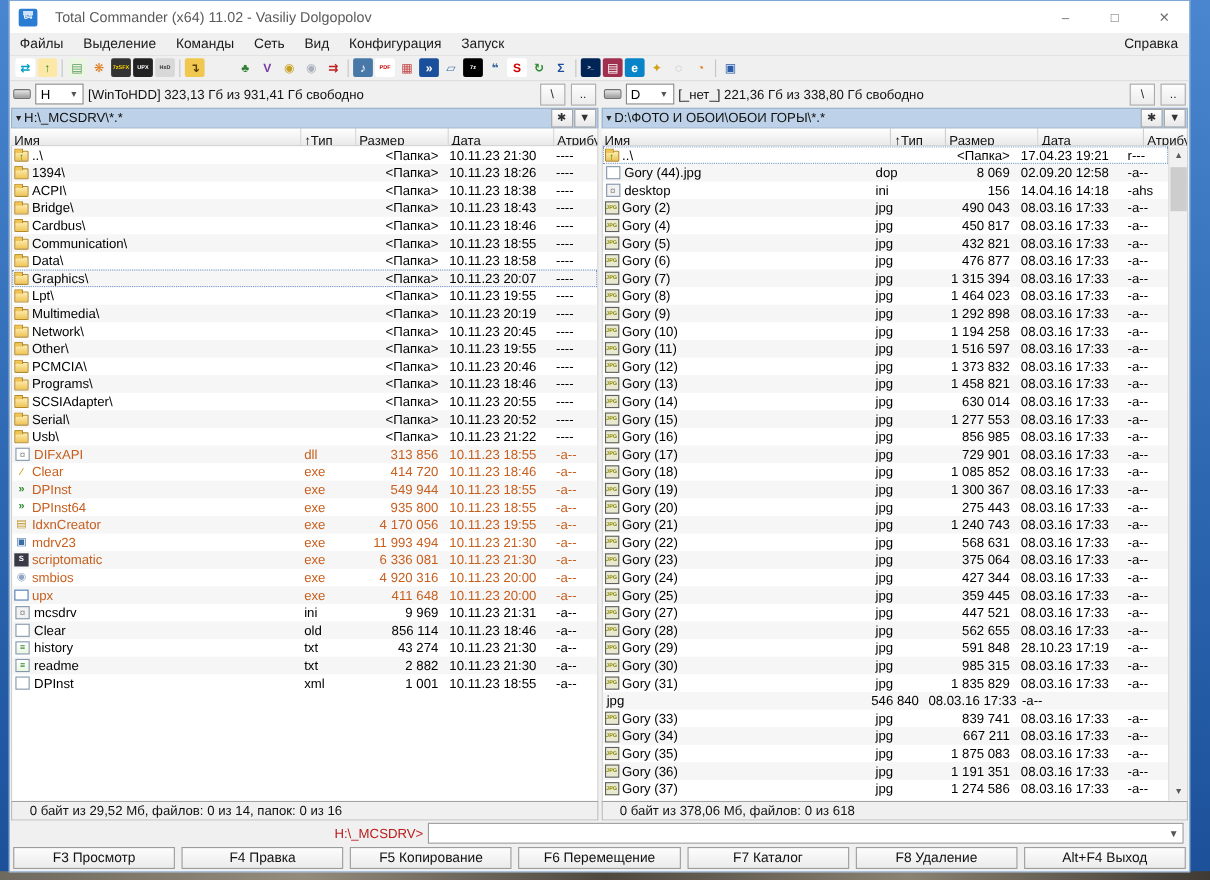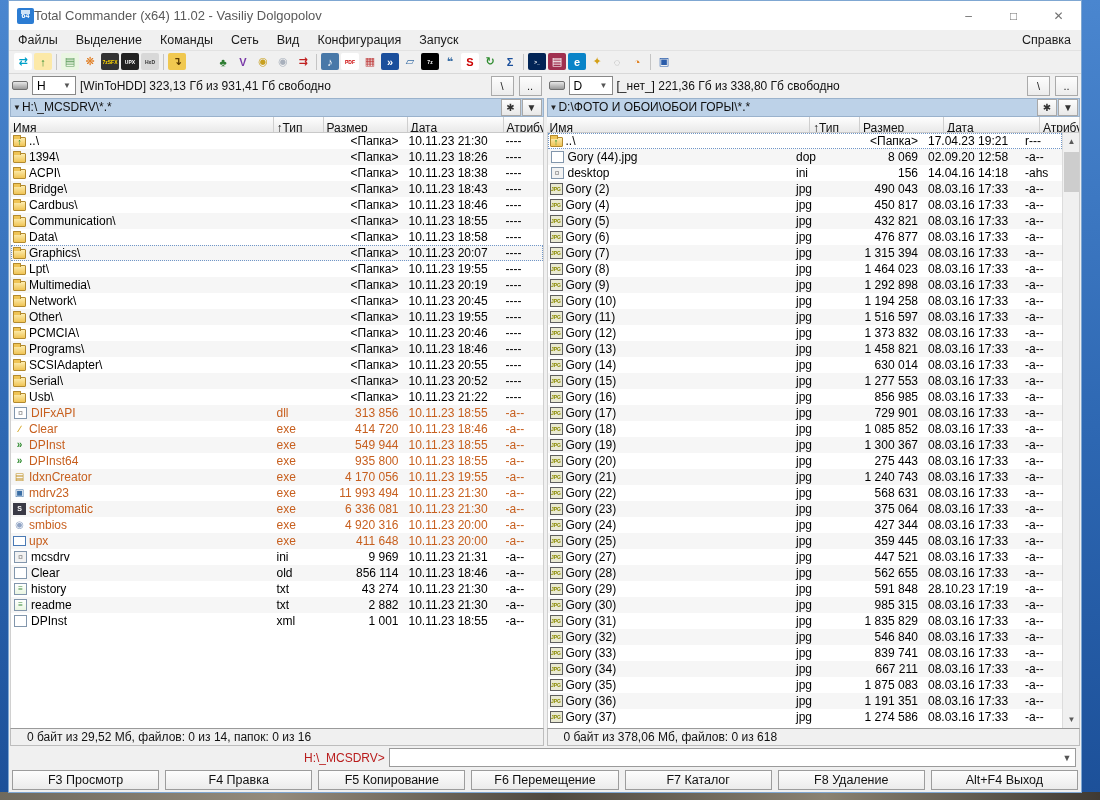--- a/index.html
+++ b/index.html
@@ -12,21 +12,21 @@
   .desktop-photo { position:absolute; left:0; right:0; bottom:0; height:8px;
     background: linear-gradient(90deg,#6f6a5e,#948b7c,#4e483f,#8a8272,#3f3a33); }
   .window { position:absolute; left:8px; top:0; width:1074px; height:793px;
     background:#f0f0f0; border:1px solid #7fa7d2; display:flex; flex-direction:column; }
 
   
   .titlebar { height:30px; background:#ffffff; display:flex; align-items:center; padding-left:8px; }
   .app-icon { width:17px; height:16px; background:#2b7cd3; border-radius:2px; color:#fff;
     font-size:7px; font-weight:bold; text-align:center; line-height:16px; position:relative; }
   .app-icon::before { content:""; position:absolute; top:2px; left:4px; right:4px; height:4px; background:#cfe3f7; }
-  .title-text { color:#5a5a5a; font-size:13px; margin-left:0; flex:1; white-space:nowrap; overflow:hidden; }
+  .title-text { color:#5a5a5a; font-size:13px; margin-left:16px; flex:1; white-space:nowrap; overflow:hidden; }
   .win-controls { display:flex; height:100%; }
   .win-btn { width:45px; height:100%; display:flex; align-items:center; justify-content:center;
     color:#707070; font-size:12px; cursor:default; }
 
   
   .menubar { height:21px; background:#f0f0f0; display:flex; align-items:center; font-size:12.5px;
     color:#1a1a1a; border-bottom:1px solid #e2e2e2; }
   .menu-item { padding:2px 9px; white-space:nowrap; }
   .menu-spacer { flex:1; }
   .menu-right { padding:2px 10px; }
@@ -867,24 +867,20 @@
               <span class="cell c-name">
                 <span class="fi fi-jpg">JPG</span>
                 <span>Gory (31)</span>
               </span>
               <span class="cell c-type">jpg</span>
               <span class="cell c-size">1 835 829</span>
               <span class="cell c-date">08.03.16 17:33</span>
               <span class="cell c-attr">-a--</span>
             </div>
             <div class="row grid">
-              <span class="cell c-name">
-                <span class="fi fi-jpg">JPG</span>
-                <span>Gory (32)</span>
-              </span>
               <span class="cell c-type">jpg</span>
               <span class="cell c-size">546 840</span>
               <span class="cell c-date">08.03.16 17:33</span>
               <span class="cell c-attr">-a--</span>
             </div>
             <div class="row grid">
               <span class="cell c-name">
                 <span class="fi fi-jpg">JPG</span>
                 <span>Gory (33)</span>
               </span>

